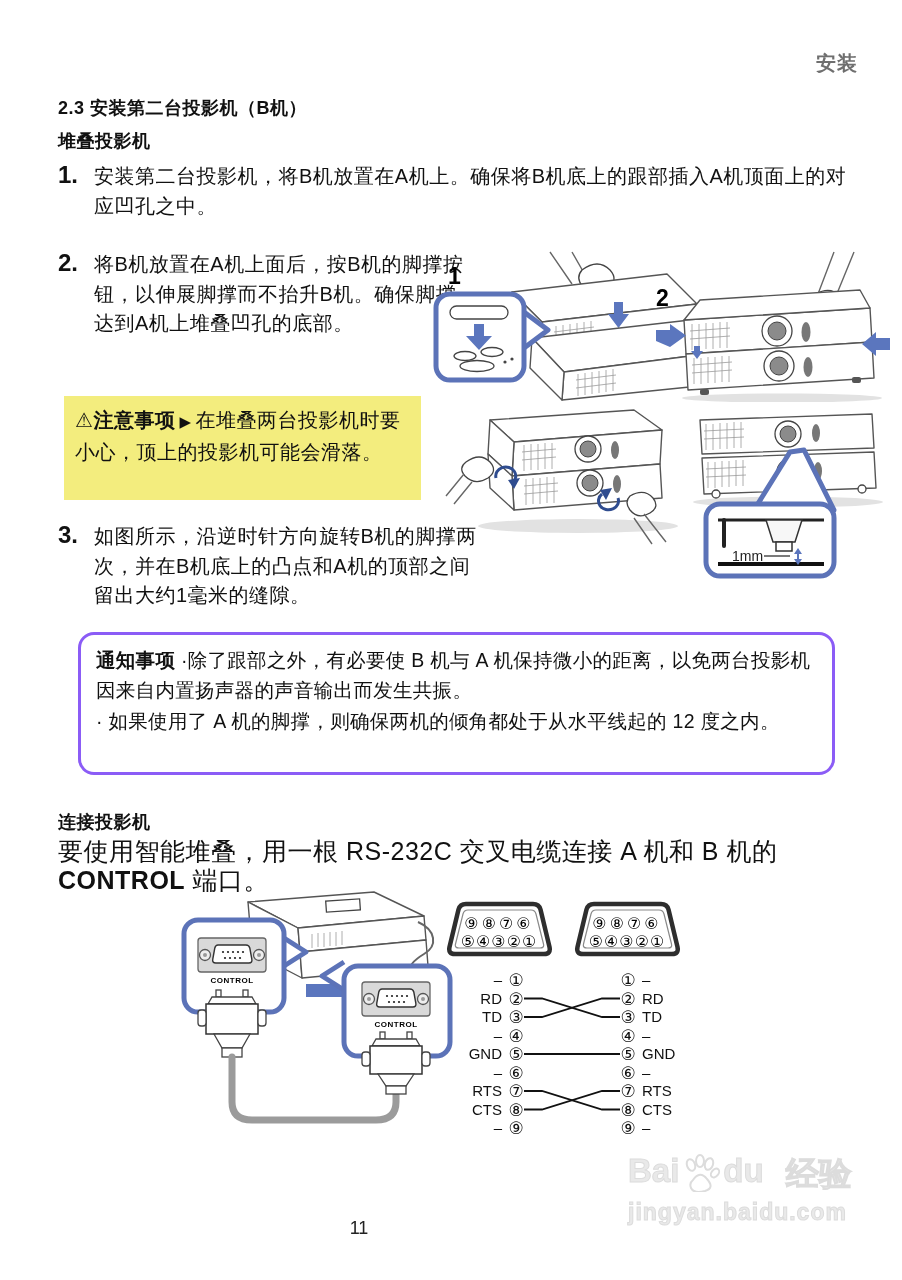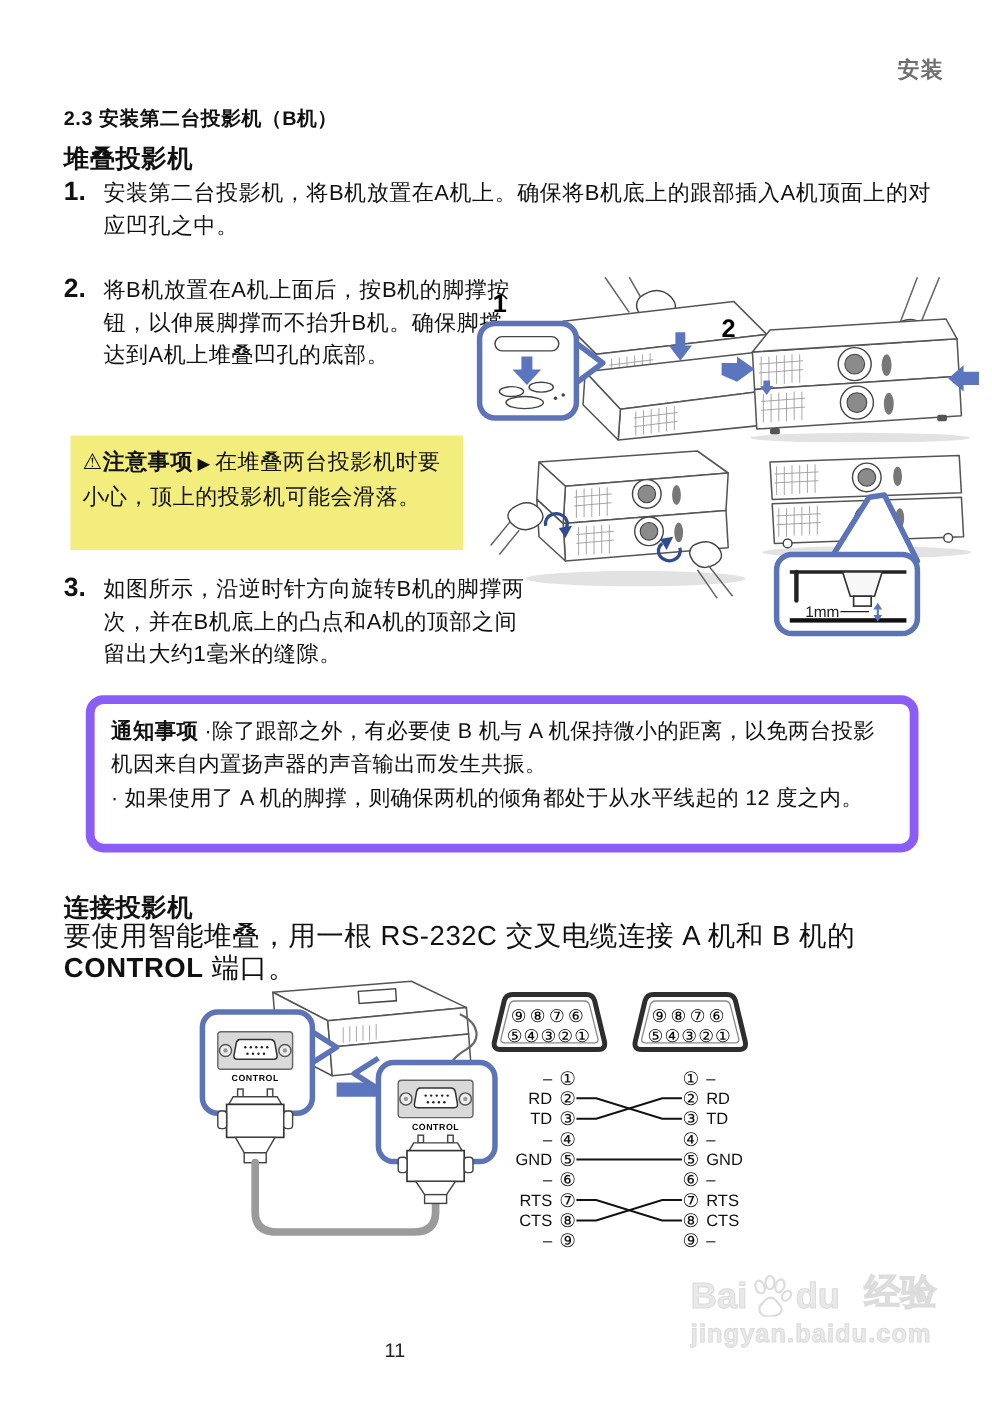--- a/index.html
+++ b/index.html
@@ -2,48 +2,48 @@
 <html><head>
 <meta charset="utf-8">
 <style>
   html,body{margin:0;padding:0;background:#fff;}
   .page{position:relative;width:902px;height:1280px;background:#fff;overflow:hidden;
         font-family:"Liberation Sans","DejaVu Sans",sans-serif;color:#111;}
   .abs{position:absolute;}
 
   .hdr-label{top:36px;right:44px;font-size:20px;font-weight:900;color:#6f6f6f;letter-spacing:1px;margin-top:14px;}
   .title{left:58px;top:76px;font-size:18px;font-weight:900;letter-spacing:.5px;margin-top:20px;}
-  .subhead{left:58px;font-size:23px;font-weight:900;letter-spacing:.5px;}
+  .subhead{left:58px;font-size:18px;font-weight:900;letter-spacing:.5px;}
   .subhead.s1{top:129px;}
   .subhead.s2{top:810px;}
 
   .step{display:flex;align-items:flex-start;}
   .step-num{font-size:24px;font-weight:900;width:36px;flex:0 0 36px;line-height:26px;}
   .step-text{font-size:20px;line-height:29.5px;letter-spacing:.5px;}
   .step1{left:58px;top:162px;width:808px;}
   .step2{left:58px;top:250px;width:412px;}
   .step3{left:58px;top:522px;width:428px;}
 
   .caution{left:64px;top:396px;width:357px;height:104px;background:#f3ed7e;
            padding:9px 11px;box-sizing:border-box;font-size:20px;line-height:30px;letter-spacing:.5px;}
   .caution b{font-weight:900;}
   .caution .ptr{font-size:15px;padding:0 4px;}
 
-  .notice{left:78px;top:632px;width:757px;height:143px;border:8px solid #8b5cf6;border-radius:16px;
+  .notice{left:78px;top:632px;width:757px;height:143px;border:3px solid #8b5cf6;border-radius:16px;
           padding:11px 15px;box-sizing:border-box;font-size:19.5px;line-height:29.5px;letter-spacing:.3px;}
   .notice b{font-weight:900;}
   .notice p{margin:0 0 2px 0;}
 
   .connect-text{left:58px;top:837px;width:810px;font-size:25px;line-height:29px;letter-spacing:.5px;}
   .connect-text b{font-weight:900;}
 
   .pagenum{left:0;top:1218px;width:718px;text-align:center;font-size:18px;color:#222;}
 
   .wm{left:628px;top:1152px;width:250px;color:#e9e9e9;-webkit-text-stroke:1px #dcdcdc;}
-  .wm .brand{font-size:33px;font-weight:900;display:flex;align-items:flex-end;gap:2px;}
+  .wm .brand{font-size:33px;font-weight:900;display:flex;align-items:flex-start;gap:2px;}
   .wm .cn{margin-left:20px;}
   .wm .url{font-size:23px;font-weight:700;margin-top:2px;letter-spacing:1px;}
 
   svg{display:block;}
   .ln{stroke:#555;stroke-width:1.4;fill:#fff;stroke-linejoin:round;}
   .vent{stroke:#9a9a9a;stroke-width:.8;}
   .blue{fill:#5b76be;}
   .callout{fill:#fff;stroke:#5c73b8;stroke-width:5;stroke-linejoin:round;}
   .thin{stroke:#444;stroke-width:1.3;fill:#fff;}
 </style>

